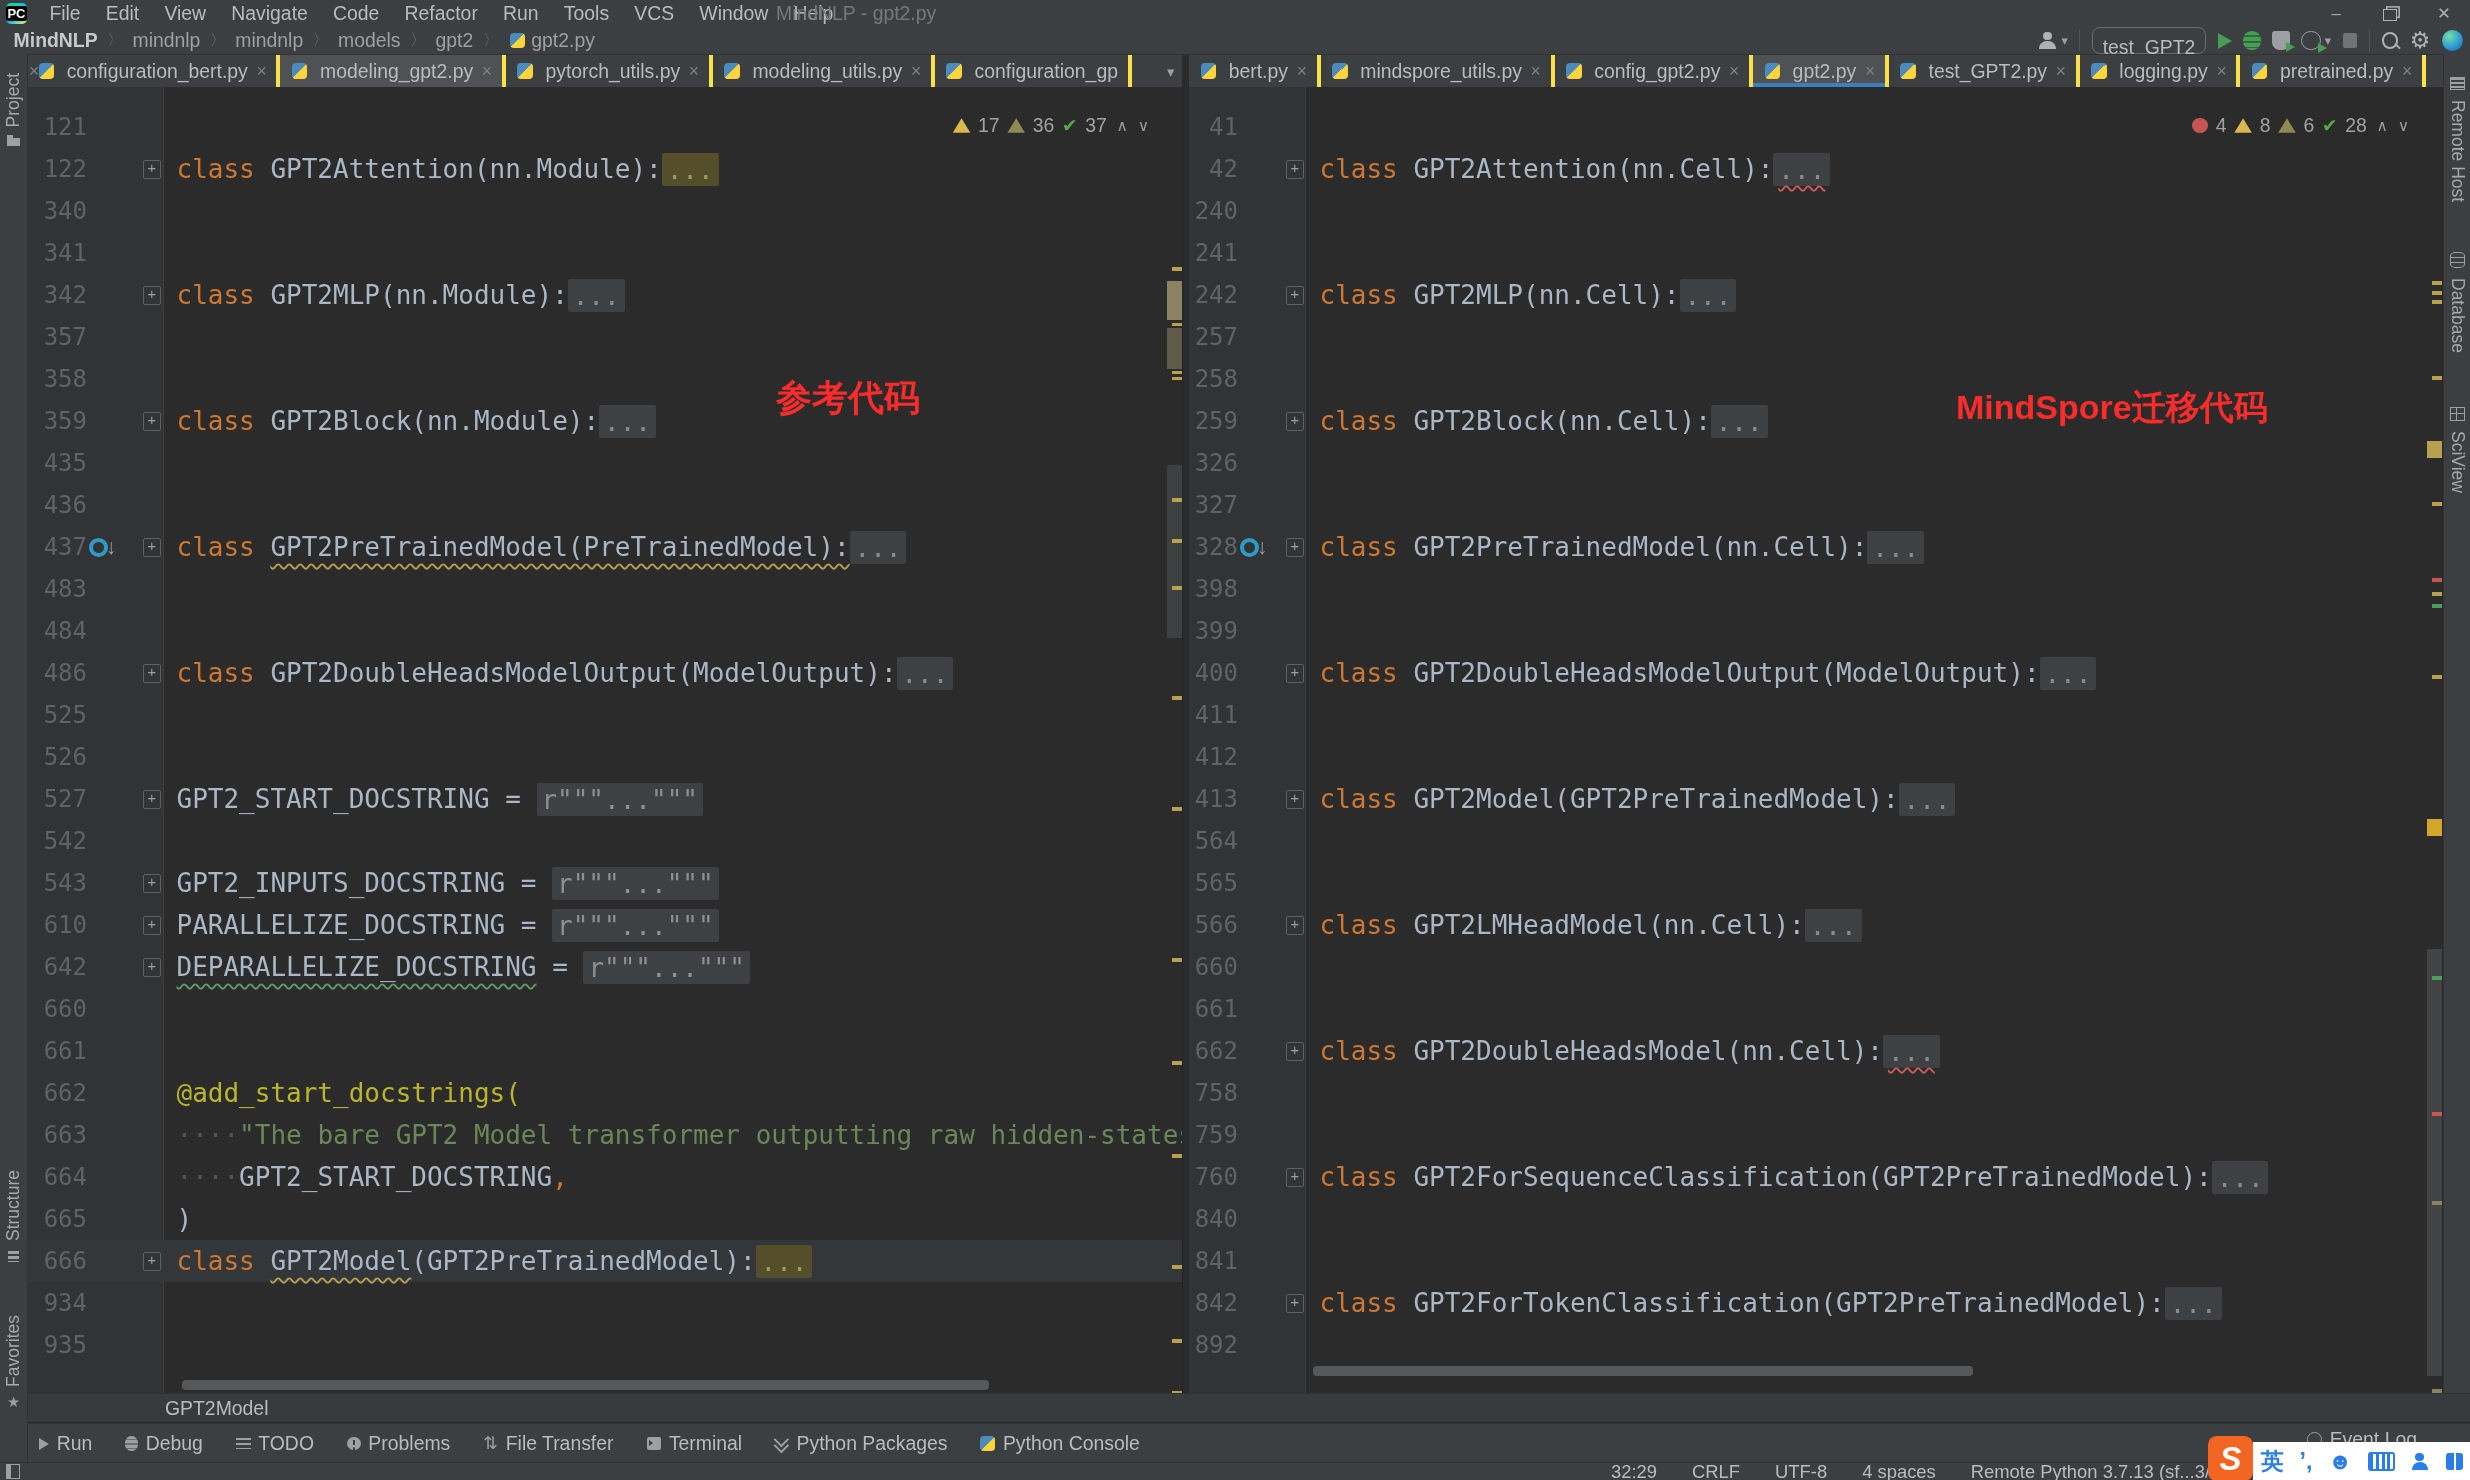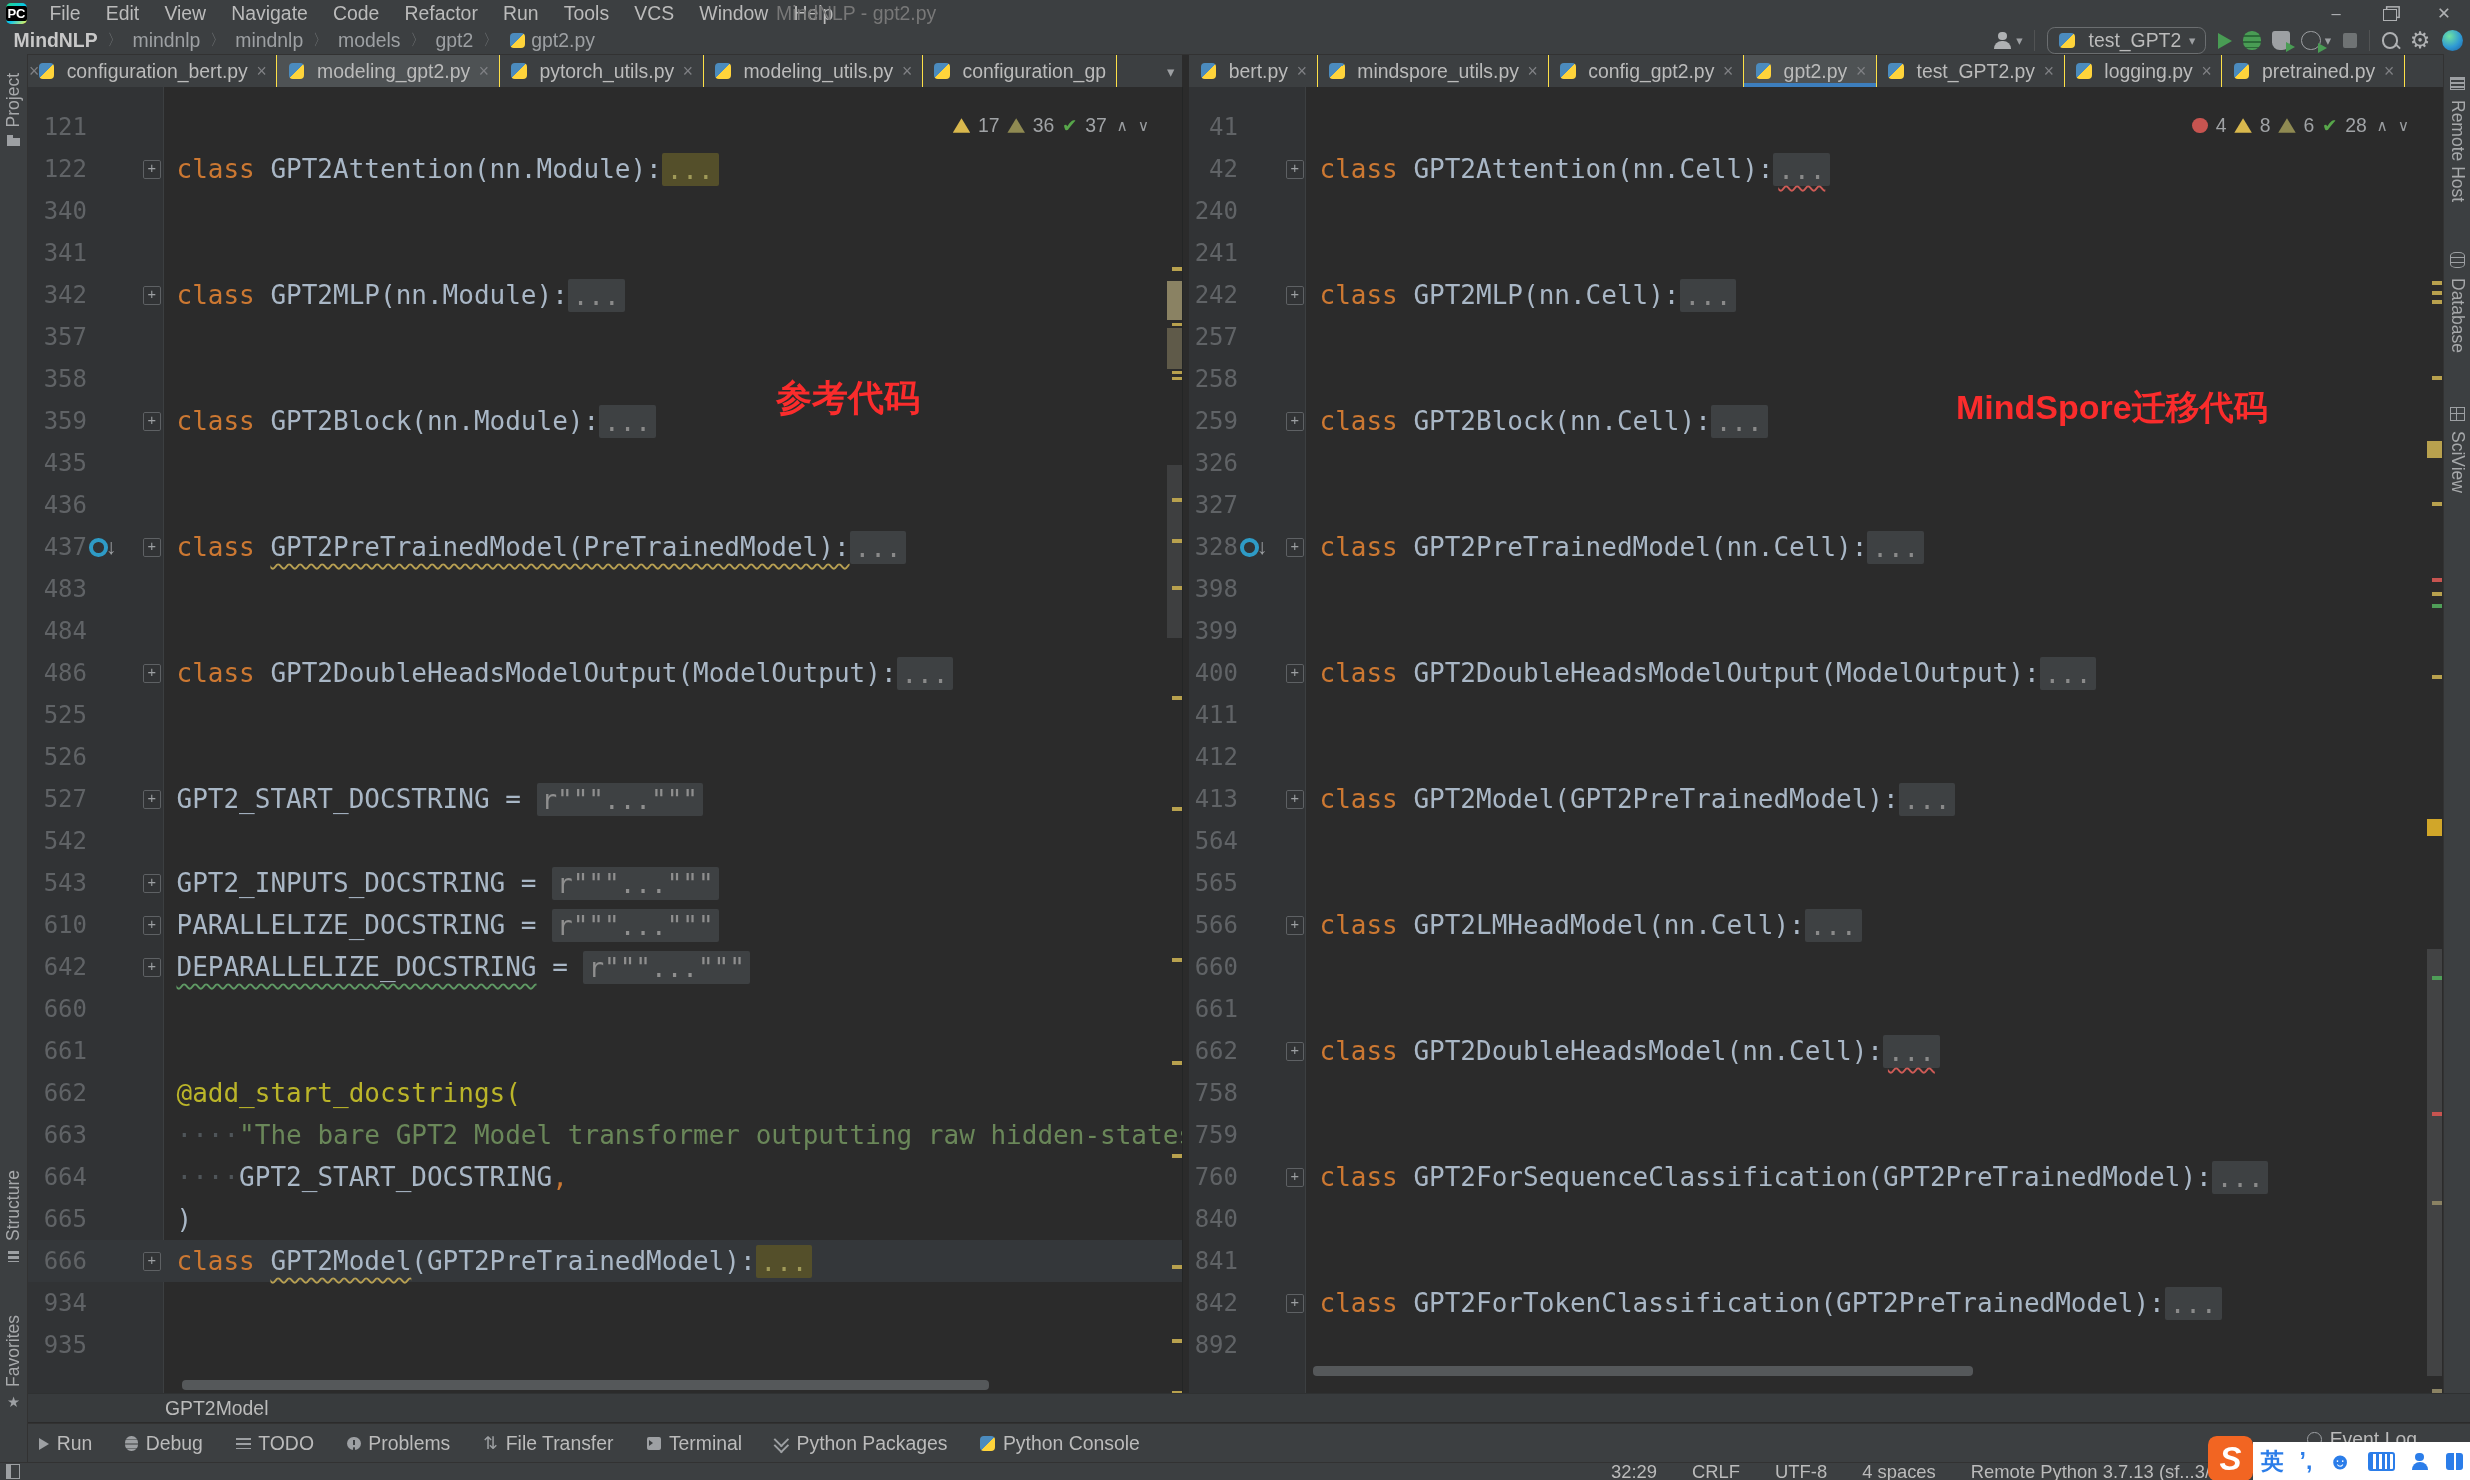--- a/index.html
+++ b/index.html
@@ -23,38 +23,38 @@
   .crumb-sep{color:#6a6d6f;margin:0 9.7px;font-size:15.5px;}
   .crumb{color:#9da0a3;}
   .py-icon{display:inline-block;width:15.5px;height:15.5px;border-radius:3.9px;
            background:linear-gradient(135deg,#4b8bbe 0 50%,#ffd43b 50% 100%);margin:0 5.8px 0 1.9px;}
   .rt-cluster{position:absolute;right:7.8px;top:0;height:27px;display:flex;align-items:center;gap:11.6px;}
   .user-ic{position:relative;width:19.4px;height:17.5px;}
   .user-ic .head{position:absolute;left:4.9px;top:0;width:8.7px;height:8.7px;border-radius:50%;background:#afb1b3;}
   .user-ic .body{position:absolute;left:1px;top:9.7px;width:16.5px;height:7.8px;border-radius:7.8px 7.8px 0 0;background:#afb1b3;}
   .mini-chev{color:#9da0a3;font-size:12.6px;}
   .vsep{width:1px;height:21.3px;background:#515354;}
-  .run-combo{display:flex;align-items:center;gap:7.8px;border:1px solid #6b6e70;border-radius:7.8px;height:25px;padding:0 9.7px;}
+  .run-combo{display:flex;align-items:flex-end;gap:7.8px;border:1px solid #6b6e70;border-radius:7.8px;height:25px;padding:0 9.7px;flex-direction:column;}
   .run-combo .lbl{font-size:19.4px;color:#bbbbbb;}
   .play-ic{width:0;height:0;border-left:14.6px solid #499c54;border-top:8.7px solid transparent;border-bottom:8.7px solid transparent;}
   .bug-ic{width:17.5px;height:19.4px;border-radius:50%/45%;background:repeating-linear-gradient(180deg,#499c54 0 3.9px,#2b6b38 3.9px 5.8px);}
   .cov-ic{position:relative;width:17.5px;height:19.4px;background:#9da0a3;border-radius:2.9px 2.9px 7.8px 7.8px;}
   .cov-ic i{position:absolute;right:-4.9px;bottom:-1.9px;width:0;height:0;border-left:9.7px solid #499c54;border-top:5.8px solid transparent;border-bottom:5.8px solid transparent;}
   .prof-ic{position:relative;width:17.5px;height:17.5px;border:1.9px solid #9da0a3;border-radius:50%;}
   .prof-ic i{position:absolute;right:-6.8px;bottom:-3.9px;width:0;height:0;border-left:9.7px solid #499c54;border-top:5.8px solid transparent;border-bottom:5.8px solid transparent;}
   .stop-ic{width:14.6px;height:14.6px;background:#6f7374;border-radius:1.9px;}
   .search-ic{position:relative;width:12.6px;height:12.6px;border:2.4px solid #afb1b3;border-radius:50%;}
   .search-ic::after{content:"";position:absolute;left:10.7px;top:10.7px;width:6.8px;height:2.4px;background:#afb1b3;transform:rotate(45deg);}
   .gear-ic{font-size:23px;color:#afb1b3;line-height:1;}
   .sphere-ic{width:21.3px;height:21.3px;border-radius:50%;background:radial-gradient(circle at 35% 30%,#6fe3a1,#2f9ad4 55%,#1b5fa0);}
   
   .tabrow{position:absolute;top:55px;height:32px;background:#3c3f41;display:flex;align-items:stretch;overflow:hidden;border-bottom:1px solid #323232;}
   #tabsL{left:27px;width:1155px;}
   #tabsR{left:1189px;width:1282px;}
-  .tab{display:flex;align-items:center;gap:6.8px;padding:0 9.7px;border-right:1px solid #fde047;font-size:19.4px;color:#bbbbbb;position:relative;white-space:nowrap;}
+  .tab{display:flex;align-items:center;gap:6.8px;padding:0 9.7px;border-right:4px solid #fde047;font-size:19.4px;color:#bbbbbb;position:relative;white-space:nowrap;}
   .tab.active{background:#4e5254;}
   .tab.blue-underline::after{content:"";position:absolute;left:0;right:0;bottom:0;height:3.9px;background:#3d7ebd;}
   .tab .close{color:#7f8084;font-size:17.5px;margin-left:1.9px;}
   .tab-overflow-chev{margin-left:auto;align-self:center;color:#9da0a3;font-size:14.6px;padding-right:7.8px;}
   .partial-close{position:absolute;left:29px;top:61px;color:#7f8084;font-size:17.5px;z-index:3;}
   .tablist-ic{position:absolute;right:3.9px;top:62px;width:15.5px;height:13.6px;z-index:4;
       background:repeating-linear-gradient(180deg,#9da0a3 0 2.9px,transparent 2.9px 5.3px);}
   
   .strip{position:absolute;background:#3c3f41;z-index:5;}
   #stripL{left:0;top:54px;width:27px;height:1408px;border-right:1px solid #323232;}

